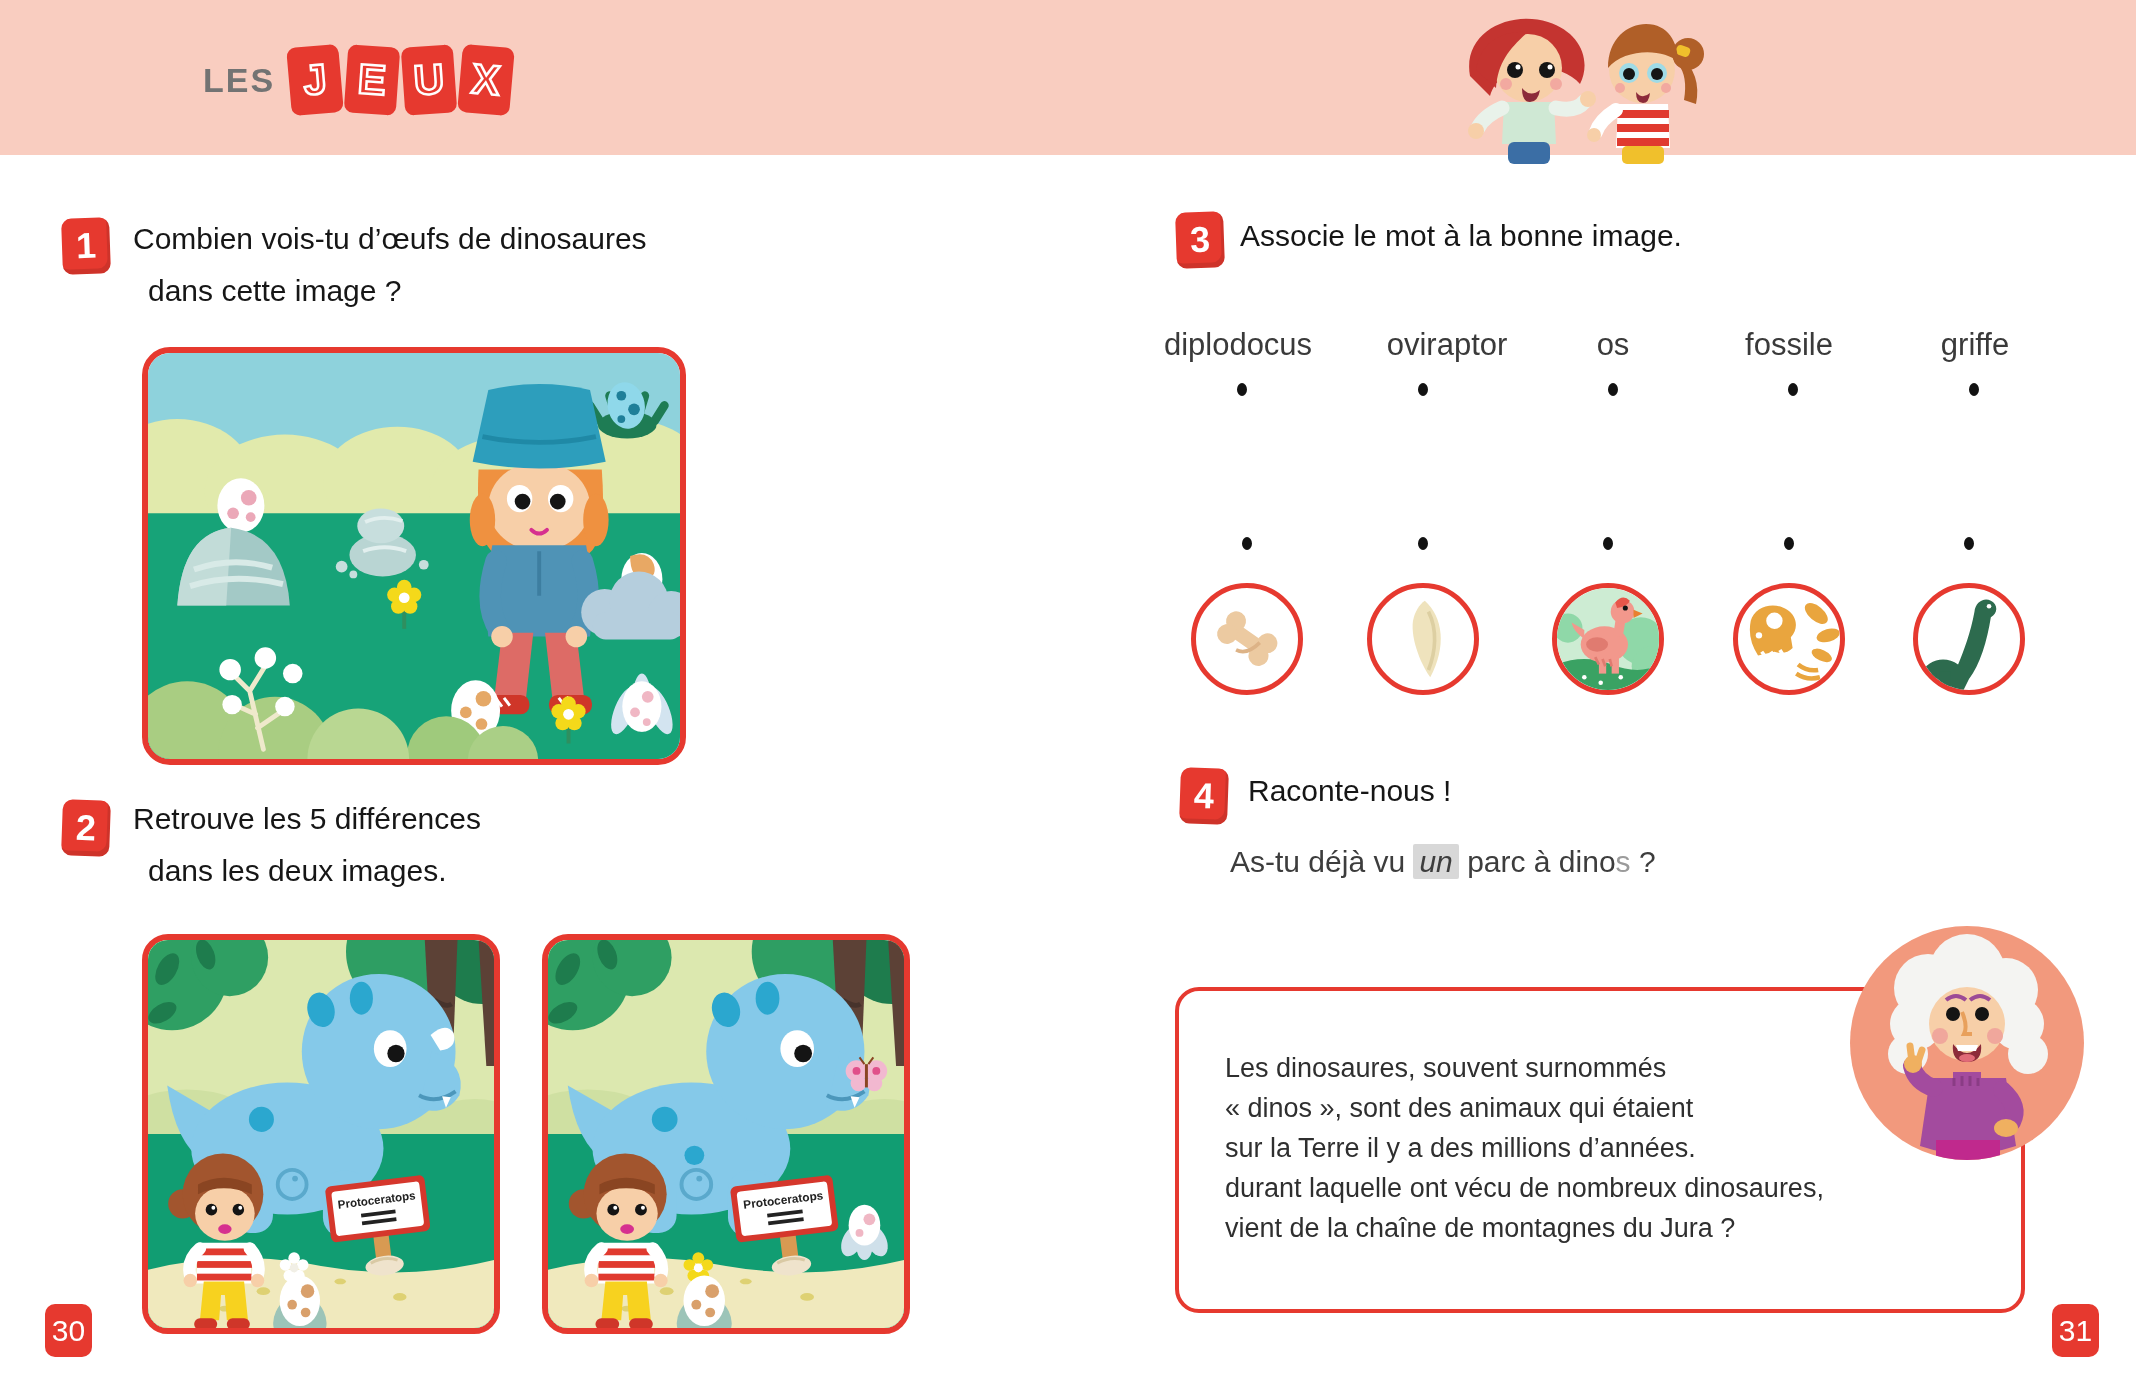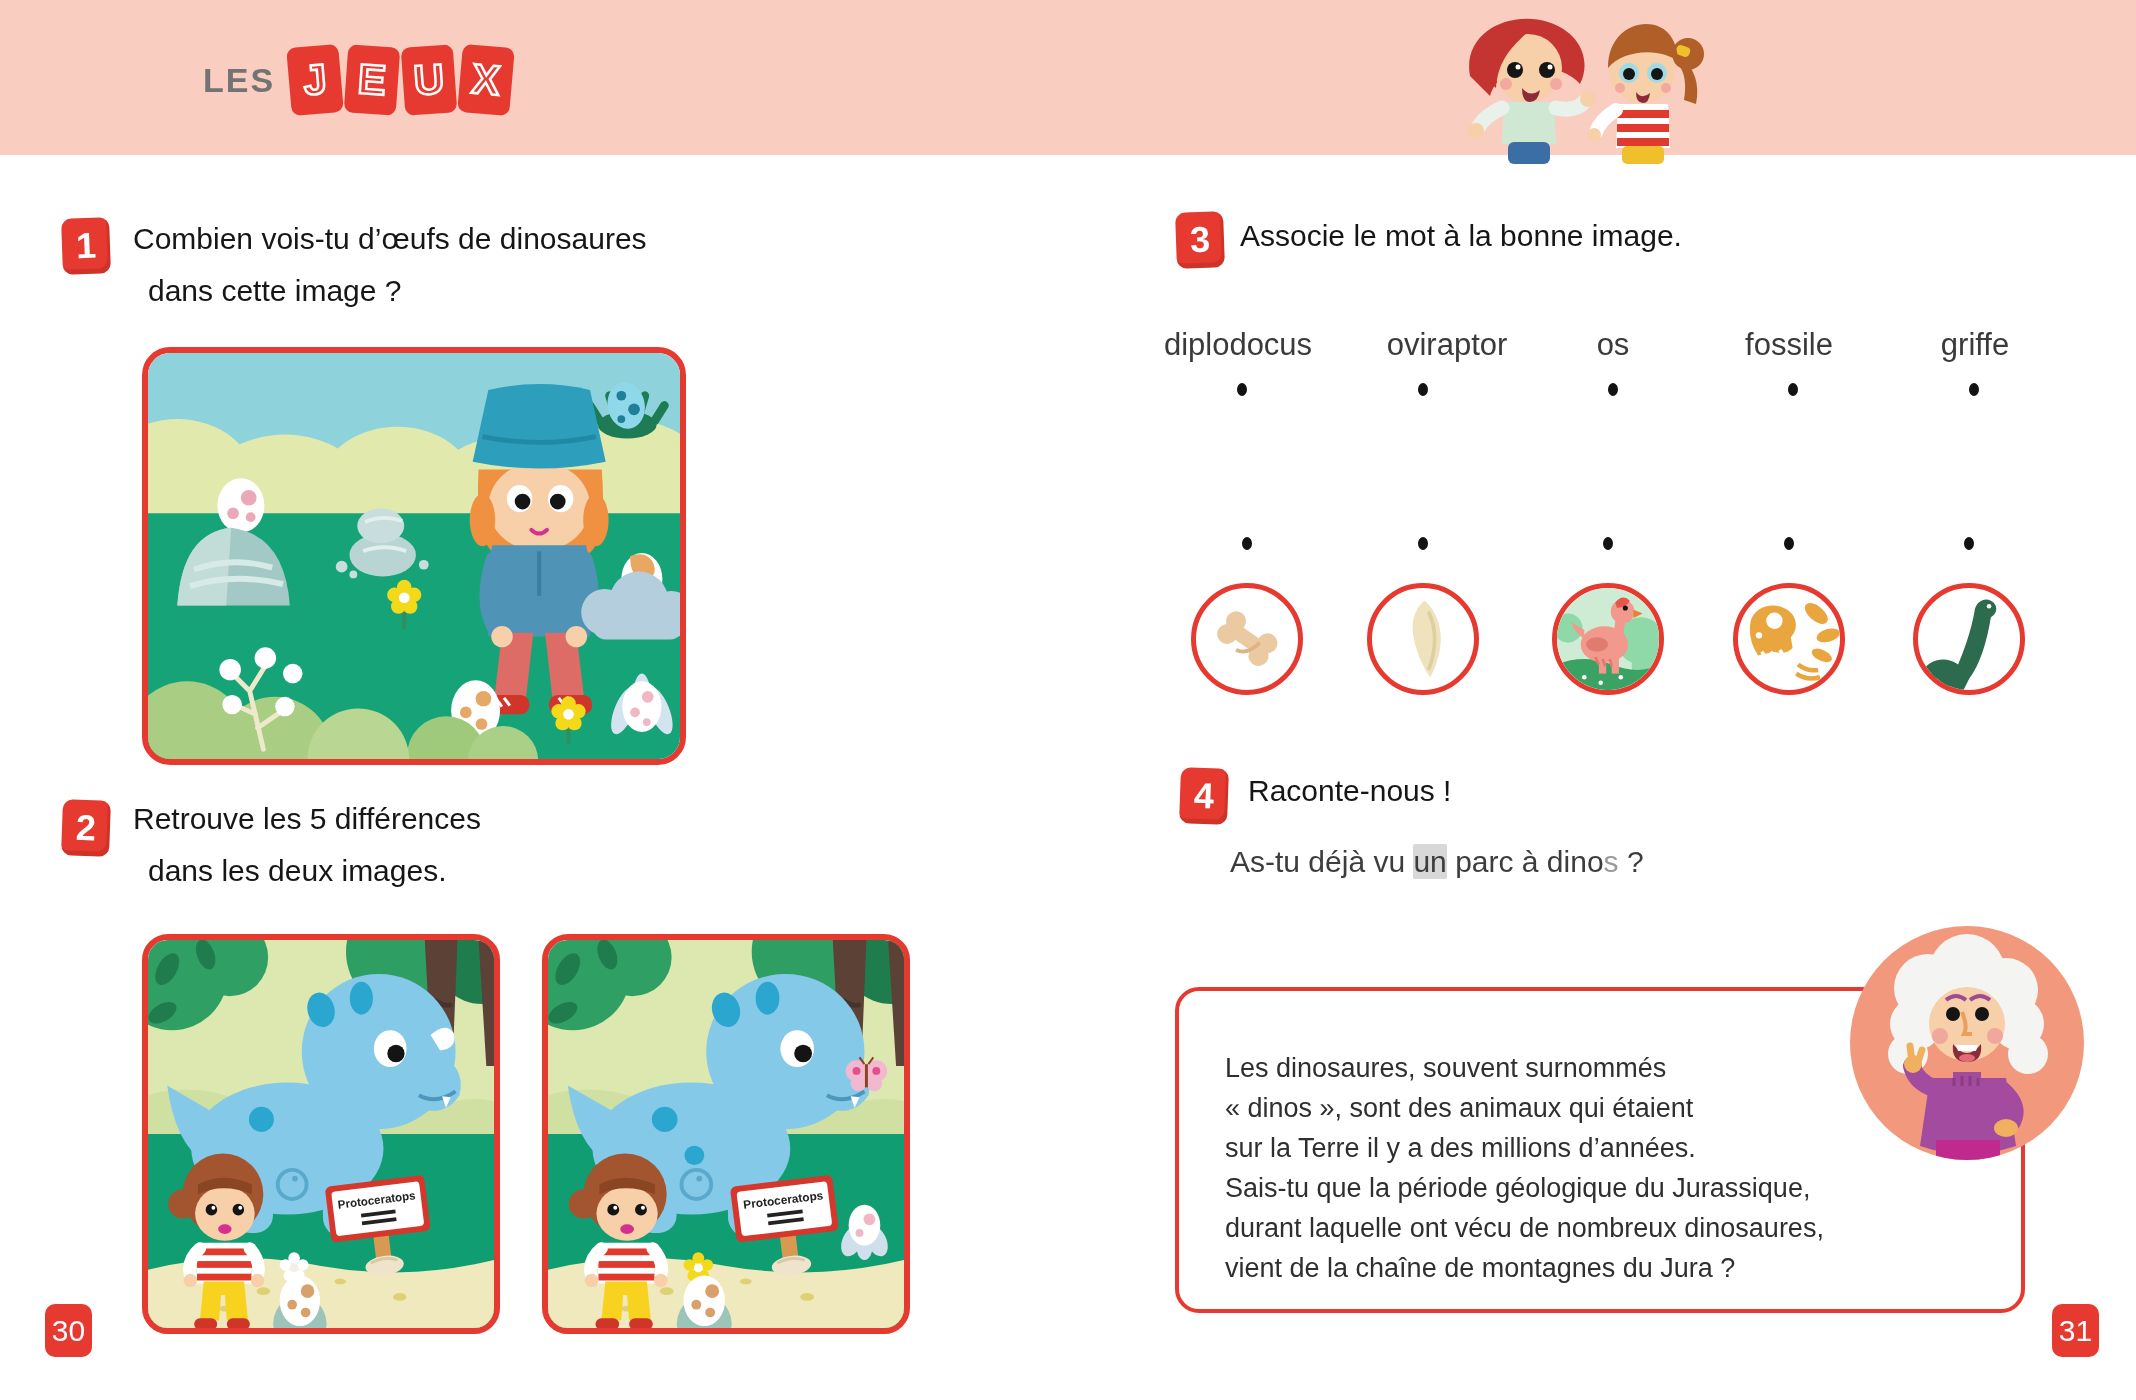--- a/index.html
+++ b/index.html
@@ -31,21 +31,21 @@
 
   
   .word{position:absolute;font-size:31px;font-weight:400;color:#3a3a3a;transform:translateX(-50%);white-space:nowrap;}
   .dot{position:absolute;width:10px;height:13px;background:#121212;border-radius:50%;transform:translateX(-50%);}
   .mcircle{position:absolute;width:112px;height:112px;border:5px solid #e6392f;border-radius:50%;
            box-sizing:border-box;overflow:hidden;background:#ffffff;transform:translateX(-50%);}
   .mcircle svg{display:block;width:100%;height:100%;}
 
   
   .sentence{position:absolute;font-size:30px;color:#3d3d3d;white-space:nowrap;}
-  .hl{background:#d8d8d8;padding:1px 0;border-radius:2px;}
+  .hl{background:#d8d8d8;padding:1px 6px;border-radius:2px;font-style:italic;}
   .gray{color:#9b9b9b;}
 
   
   .mbox{position:absolute;left:1175px;top:987px;width:850px;height:326px;border:4px solid #e6392f;
         border-radius:24px;box-sizing:border-box;background:#ffffff;z-index:1;}
   .pill{position:absolute;left:1152px;top:958px;width:640px;height:58px;background:#e6392f;border-radius:16px;
         display:flex;align-items:center;justify-content:center;color:#ffffff;font-size:31px;font-weight:700;
         z-index:4;box-shadow:inset -4px -6px 0 rgba(0,0,0,0.08);white-space:nowrap;}
   .para{position:absolute;left:1225px;top:1048px;z-index:2;}
   .para div{font-size:27px;line-height:40px;color:#2f2f2f;white-space:nowrap;}
@@ -572,21 +572,20 @@
 
   <div class="sentence" style="left:1230px;top:845px;">
     <span>As-tu déjà vu </span><span class="hl">un</span><span> parc à dino</span><span class="gray">s</span><span> ?</span>
   </div>
 
   <div class="mbox"></div>
   <div class="para">
     <div>Les dinosaures, souvent surnommés</div>
     <div>« dinos », sont des animaux qui étaient</div>
     <div>sur la Terre il y a des millions d’années.</div>
-    <div>Sais-tu que la période géologique du Jurassique,</div>
     <div>durant laquelle ont vécu de nombreux dinosaures,</div>
     <div>vient de la chaîne de montagnes du Jura ?</div>
   </div>
 
   <div class="avatar">
     <svg viewBox="0 0 234 234">
       <g fill="#f4f4f2">
         <circle cx="78" cy="62" r="34"></circle>
           <circle cx="117" cy="46" r="38"></circle>
           <circle cx="156" cy="64" r="32"></circle>

